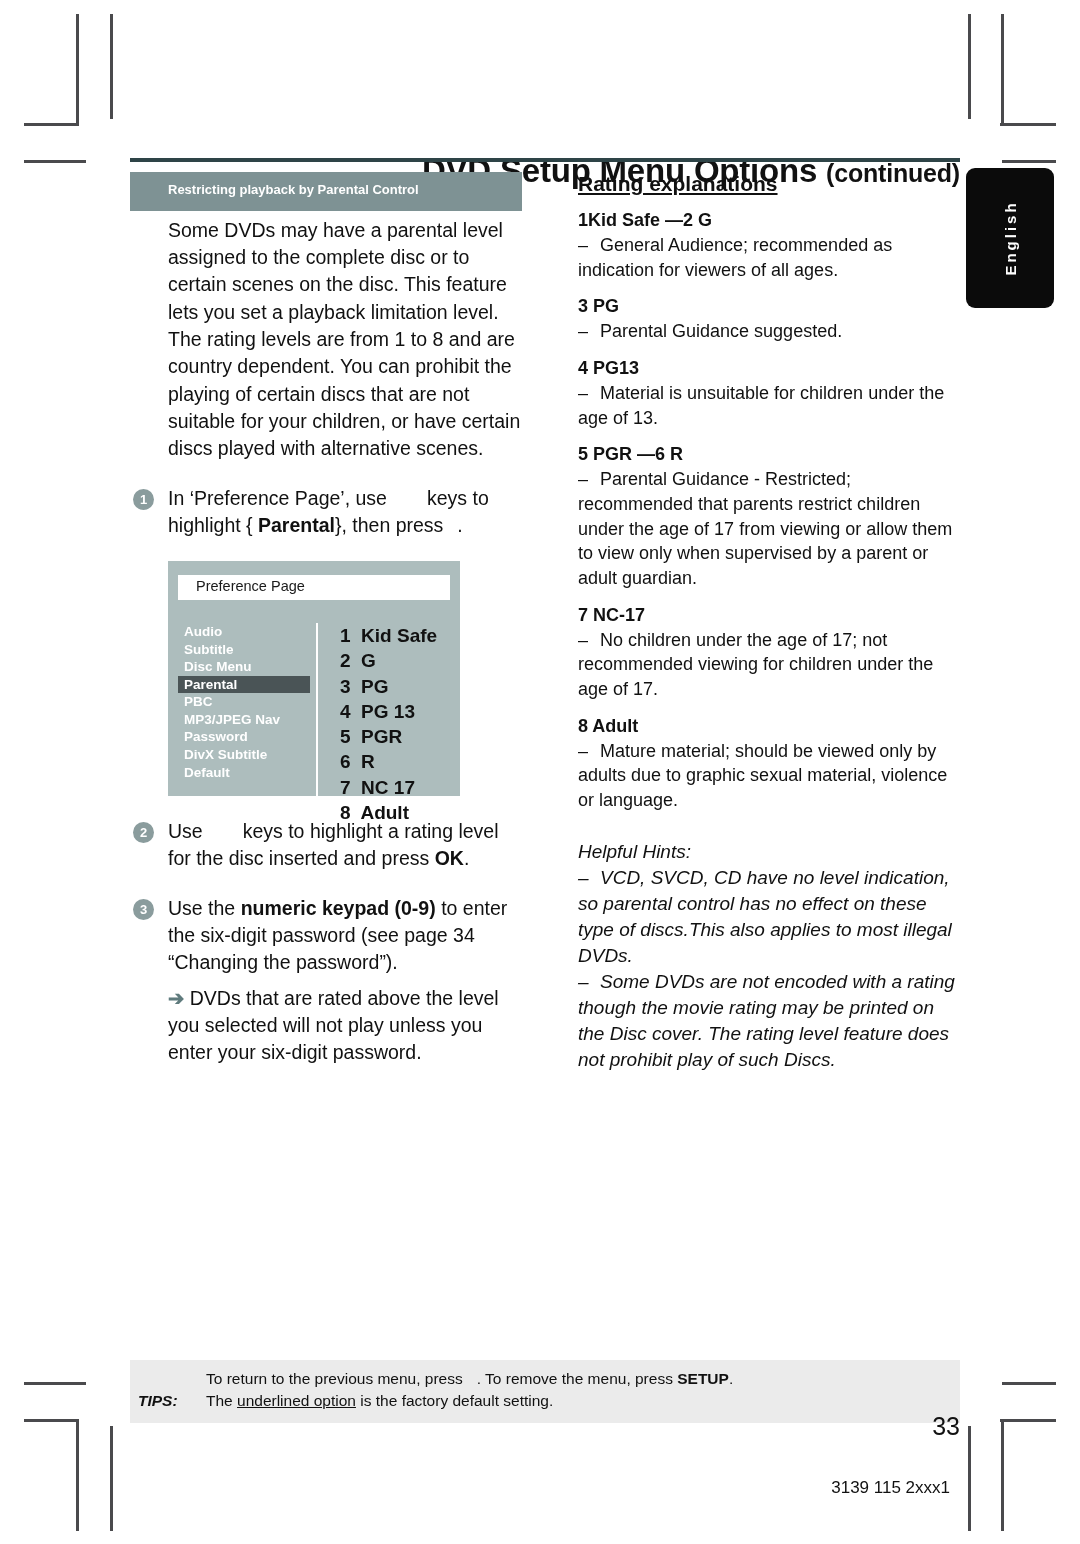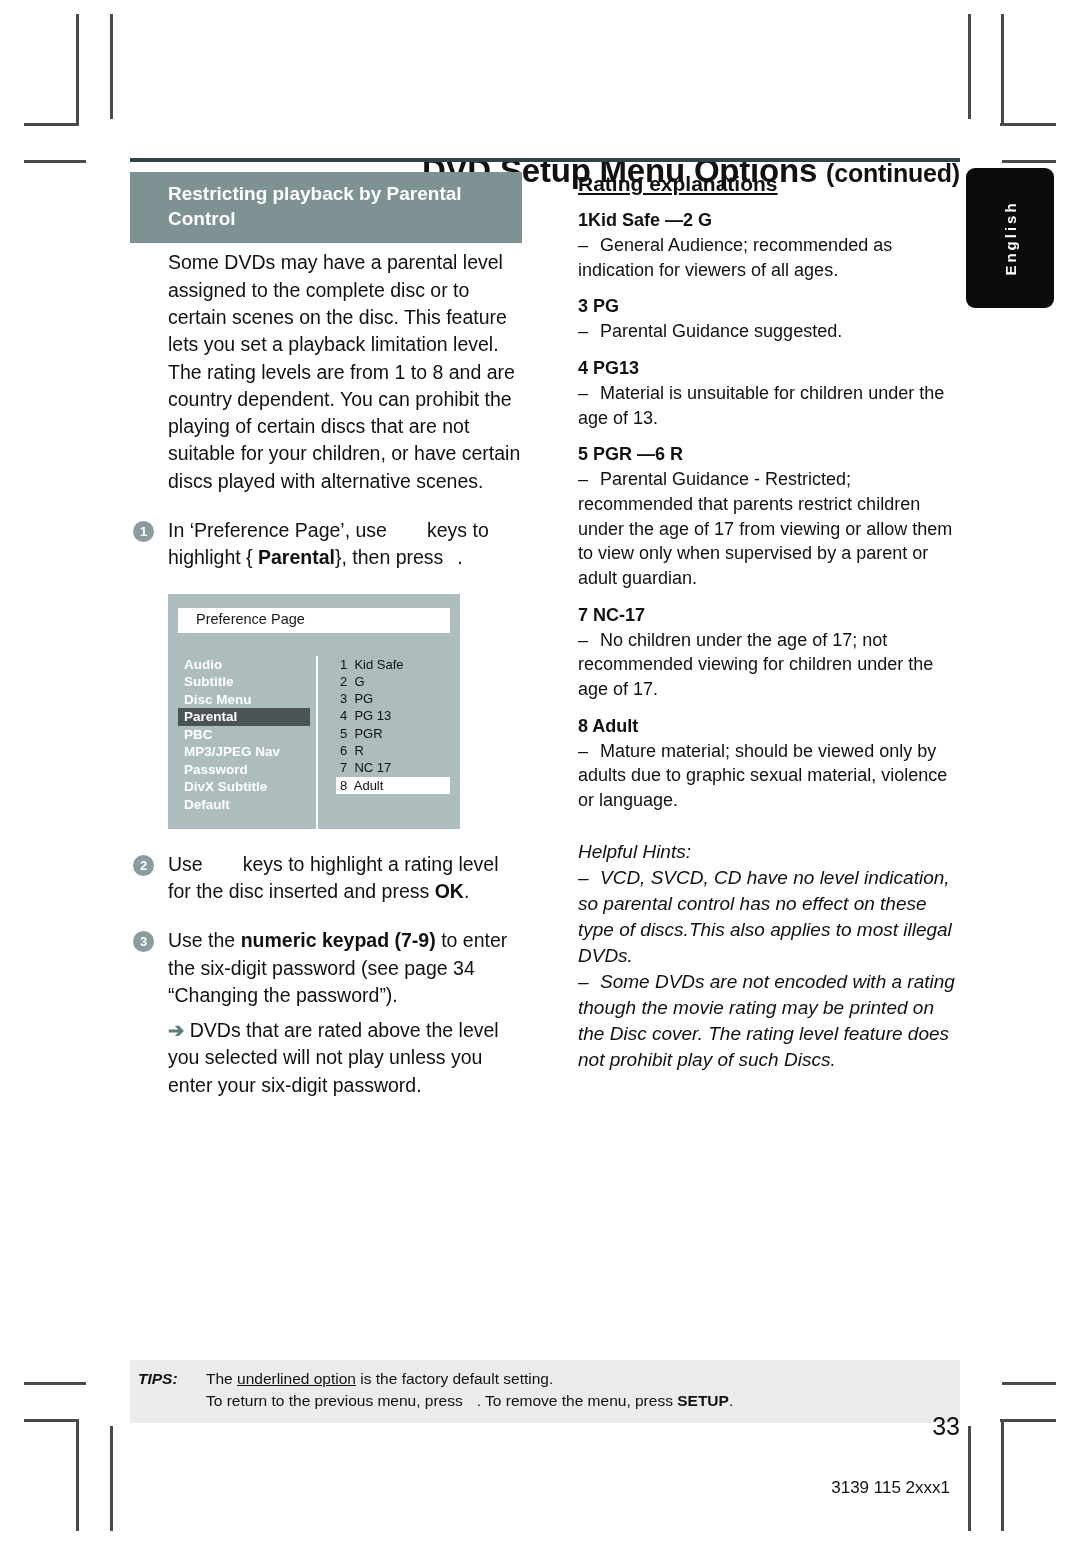--- a/index.html
+++ b/index.html
@@ -107,21 +107,21 @@
     position: absolute;
     left: 578px;
     top: 172px;
     width: 382px;
   }
 
   
   .section-banner {
     background: #7e9294;
     color: #ffffff;
-    font-size: 19px;
+    font-size: 13px;
     font-weight: bold;
     line-height: 1.30;
     padding: 10px 12px 12px 38px;
     box-sizing: border-box;
     width: 392px;
     margin-bottom: 6px;
   }
 
   .body-text {
     font-size: 19.5px;
@@ -200,22 +200,22 @@
     font-weight: bold;
     line-height: 1.30;
     padding: 0 4px 0 6px;
   }
   .osd-item.sel {
     background: #4a5456;
     color: #ffffff;
   }
   .osd-opt {
     color: #111111;
-    font-size: 13px;
-    font-weight: normal;
+    font-size: 19px;
+    font-weight: bold;
     line-height: 1.33;
     padding: 0 4px 0 4px;
     white-space: pre;
   }
   .osd-opt.sel {
     background: #ffffff;
     color: #111111;
   }
 
   
@@ -367,21 +367,21 @@
   <div class="step">
     <span class="step-num">2</span>
     <span>Use</span><span class="gap"></span><span>keys to highlight a rating level</span><br>
     <span>for the disc inserted and press</span>
     <span class="kbd">OK</span><span>.</span>
   </div>
 
   <div class="step">
     <span class="step-num">3</span>
     <span>Use the</span>
-    <span class="kbd">numeric keypad (7-9)</span>
+    <span class="kbd">numeric keypad (0-9)</span>
     <span>to enter</span><br>
     <span>the six-digit password (see page 34</span><br>
     <span>“Changing the password”).</span>
     <span class="arrow-line">
       <span class="arrow-gl">➔</span>
       <span>DVDs that are rated above the level you selected will not play unless you enter your six-digit password.</span>
     </span>
   </div>
 </div>
 
@@ -408,24 +408,24 @@
 
   <div class="hints">
     <span class="htitle">Helpful Hints:</span>
     <span><span class="dash">–</span><span>VCD, SVCD, CD have no level indication, so parental control has no effect on these type of discs.This also applies to most illegal DVDs.</span></span><br>
     <span><span class="dash">–</span><span>Some DVDs are not encoded with a rating though the movie rating may be printed on the Disc cover. The rating level feature does not prohibit play of such Discs.</span></span>
   </div>
 </div>
 
 <div class="tips">
   <div class="tips-row">
+    <span class="tips-indent"></span><span>To return to the previous menu, press</span><span class="gap-sm"></span><span>. To remove the menu, press</span>
+    <span class="kbd">SETUP</span><span>.</span>
+  </div>
+  <div class="tips-row">
     <span class="tips-label">TIPS:</span><span>The</span>
     <span class="u">underlined option</span>
     <span>is the factory default setting.</span>
   </div>
-  <div class="tips-row">
-    <span class="tips-indent"></span><span>To return to the previous menu, press</span><span class="gap-sm"></span><span>. To remove the menu, press</span>
-    <span class="kbd">SETUP</span><span>.</span>
-  </div>
 </div>
 
 <div class="page-number">33</div>
 <div class="doc-code">3139 115 2xxx1</div>
 
 </body></html>

